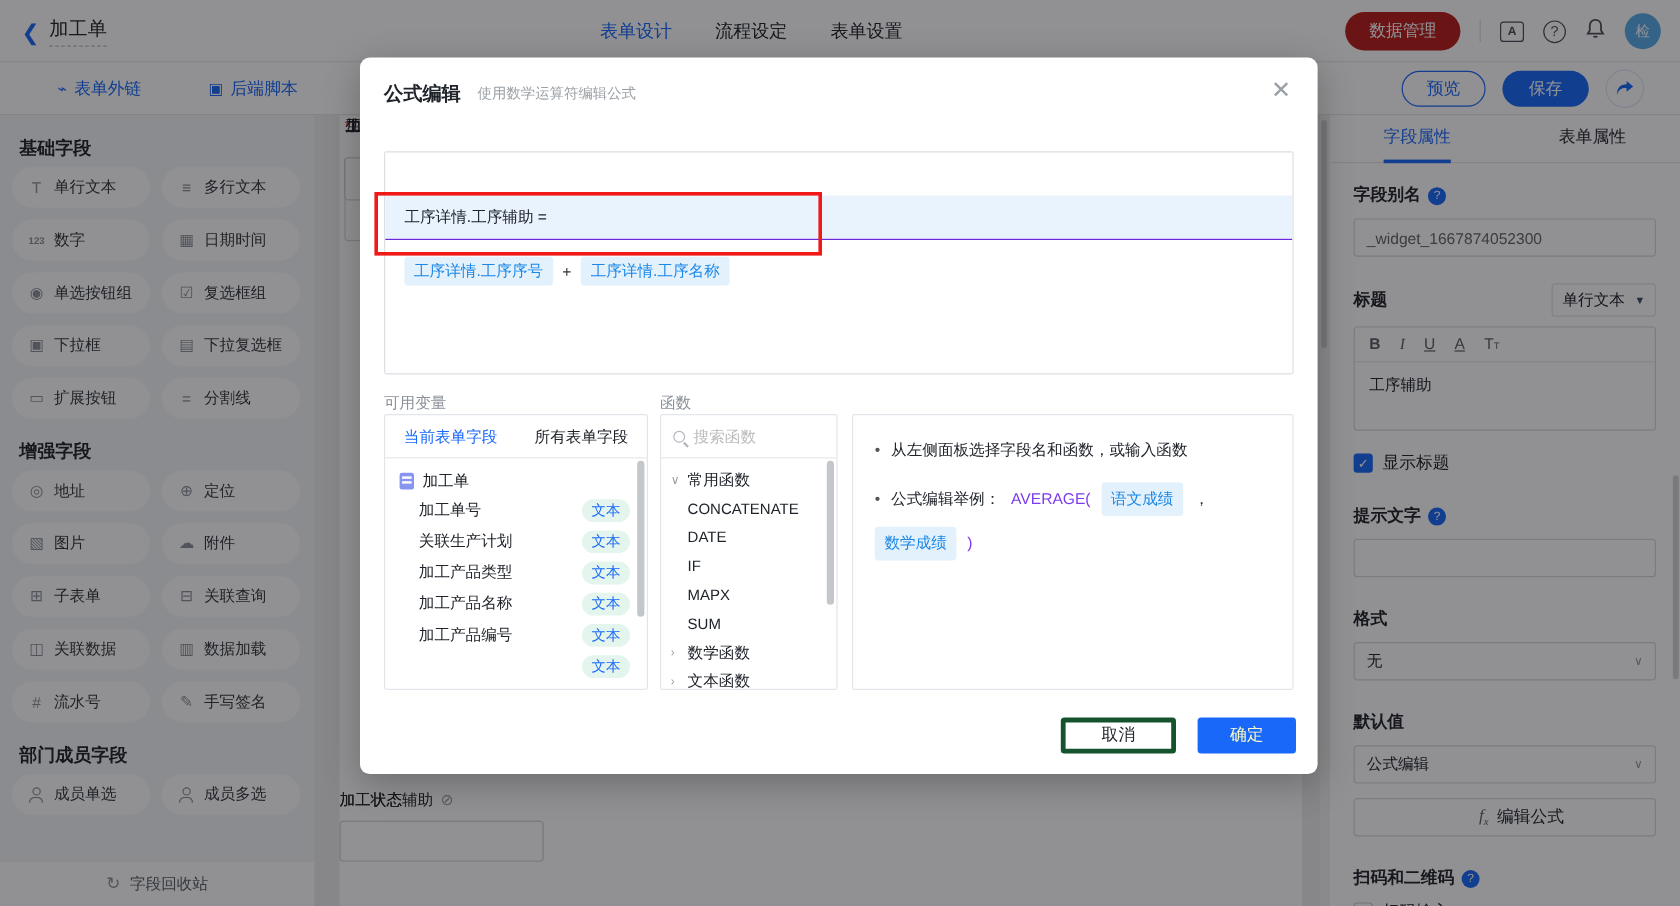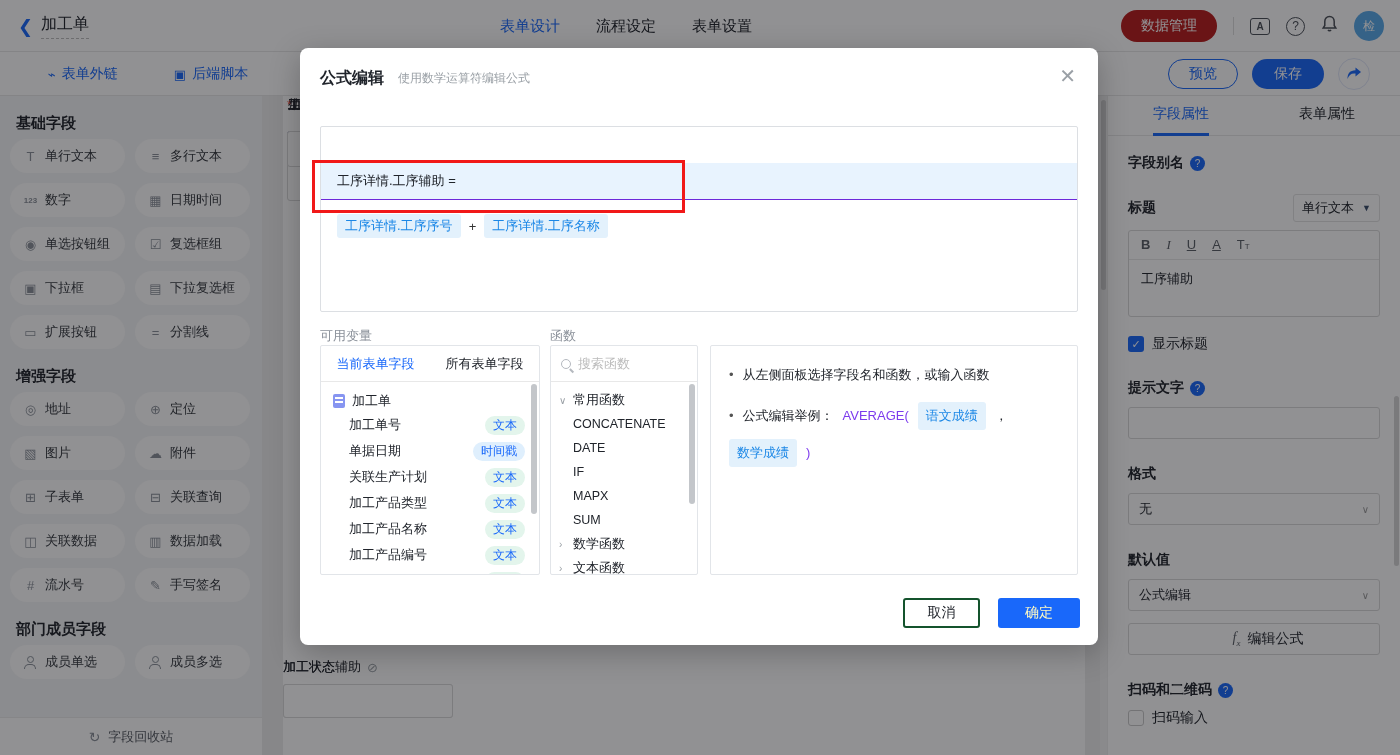--- a/index.html
+++ b/index.html
@@ -133,21 +133,21 @@
   .func-list { position:relative; height:193px; overflow:hidden; padding-top:6px; }
   .func-group-row { display:flex; align-items:center; gap:6px; height:24px; padding-left:8px; font-size:13px; color:#20242b; cursor:pointer; }
   .func-group-row .chev { color:#9aa0a6; font-size:10px; width:8px; }
   .func-item { height:24px; display:flex; align-items:center; padding-left:22px; font-size:12.5px; color:#20242b; cursor:pointer; }
   .funcs-scroll { position:absolute; right:2px; top:2px; width:6px; height:120px; background:#c3c6ca; border-radius:3px; }
   .hint-panel { left:410px; width:368px; padding:18px 18px; }
   .hint-line { display:flex; gap:9px; font-size:13px; color:#20242b; margin-bottom:16px; line-height:22px; flex-wrap:wrap; align-items:center; }
   .bullet { color:#555; }
   .fn-name { color:#7c3aed; }
   .modal-footer { position:absolute; right:18px; bottom:17px; display:flex; gap:18px; }
-  .btn-cancel { width:77px; height:30px; background:#fff; border:2px solid #14532d; border-radius:3px; font-size:14px; color:#20242b; cursor:pointer; }
+  .btn-cancel { width:96px; height:30px; background:#fff; border:4px solid #14532d; border-radius:3px; font-size:14px; color:#20242b; cursor:pointer; }
   .btn-ok { width:82px; height:30px; background:#1968fa; border:none; border-radius:3px; font-size:14px; color:#fef9c3; cursor:pointer; }
 </style>
 </head>
 <body>
 
 <div id="app">
 
   <div class="topbar">
     <div class="back-wrap">
       <span class="back-chev">❮</span>
@@ -371,20 +371,21 @@
     <div class="insp-tabs">
 
     <div class="insp-tab in-1 active">字段属性</div>
         <div class="insp-tab in-2">表单属性</div>
       </div>
     <div class="insp-body">
       <div class="insp-label">
         <span>字段别名</span>
         <span class="help-dot">?</span>
       </div>
+      <div class="insp-input">_widget_1667874052300</div>
 
       <div class="title-row">
         <span class="insp-label" style="margin:0">标题</span>
         <span class="widget-select">
           <span>单行文本</span>
           <span class="caret">▼</span>
         </span>
       </div>
       <div class="rich-box">
         <div class="rich-toolbar">
@@ -470,24 +471,20 @@
       <div class="vars-list">
         <div class="tree-root">
           <span class="doc-ic"></span>
           <span>加工单</span>
         </div>
         <div>
 
         <div class="var-row va-1">
               <span class="var-name">加工单号</span>
               <span class="badge green">文本</span>
-            </div>
-            <div class="var-row va-2">
-              <span class="var-name">单据日期</span>
-              <span class="badge blue">时间戳</span>
             </div>
             <div class="var-row va-3">
               <span class="var-name">关联生产计划</span>
               <span class="badge green">文本</span>
             </div>
             <div class="var-row va-4">
               <span class="var-name">加工产品类型</span>
               <span class="badge green">文本</span>
             </div>
             <div class="var-row va-5">

